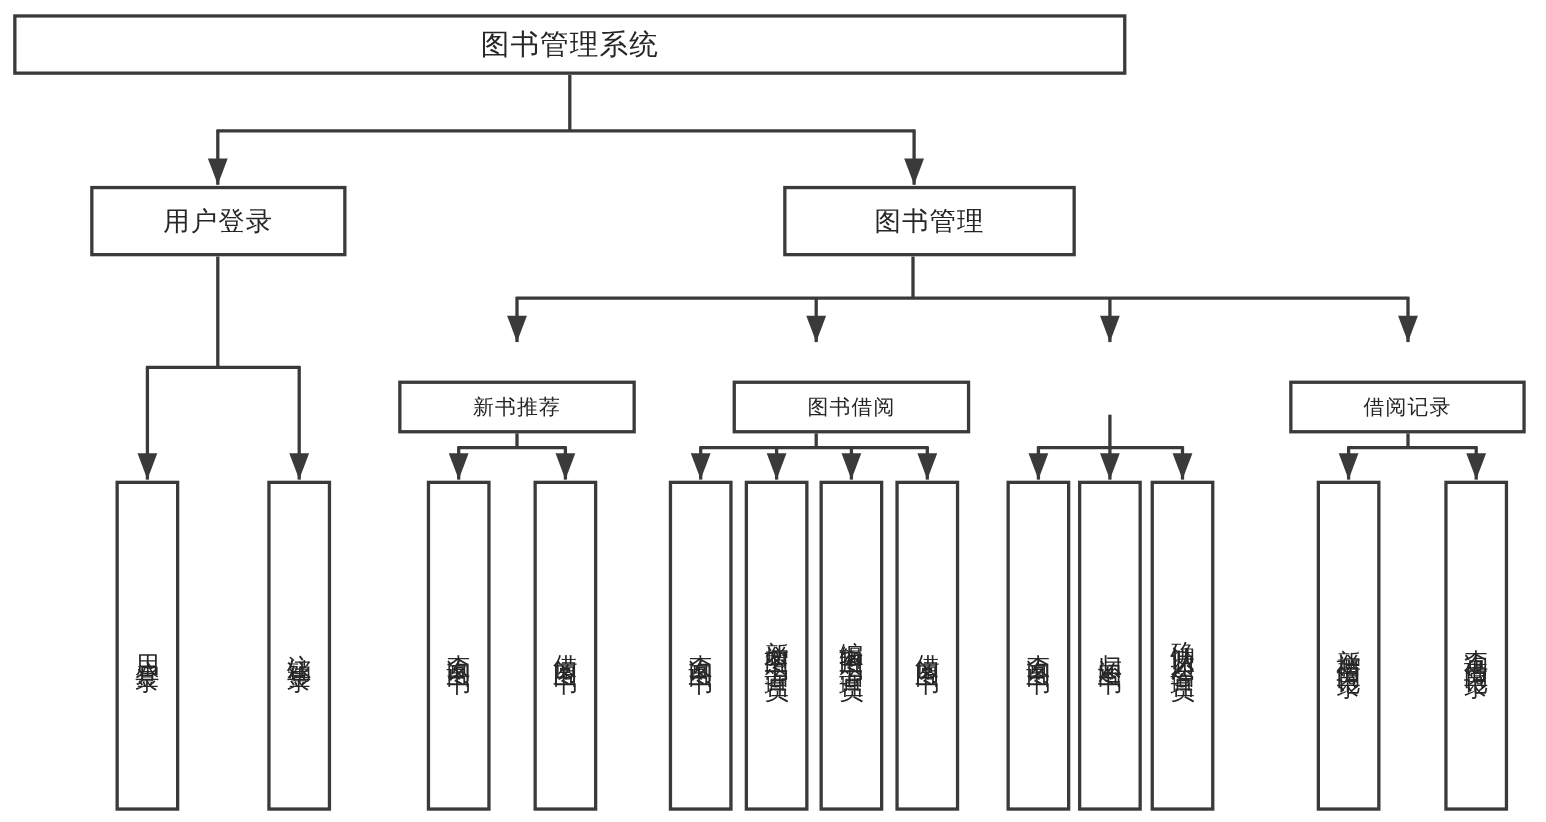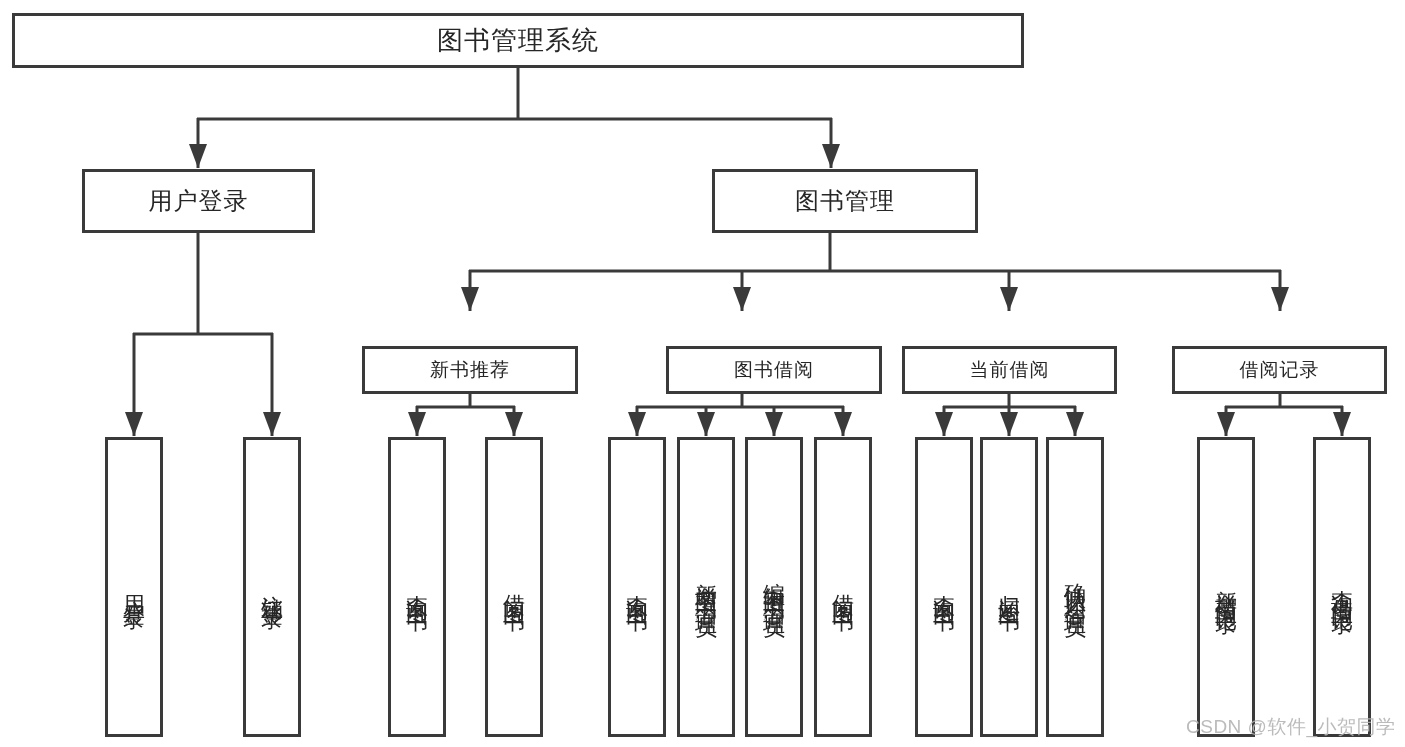--- a/index.html
+++ b/index.html
@@ -122,23 +122,20 @@
   <div class="node l2-node" style="left:712px; width:266px;">
     <span class="htext">图书管理</span>
   </div>
 
   <div class="node l3-node" style="left:362px; width:216px;">
     <span class="htext">新书推荐</span>
   </div>
   <div class="node l3-node" style="left:666px; width:216px;">
     <span class="htext">图书借阅</span>
   </div>
-  <div class="node l3-node" style="left:902px; width:215px;">
-    <span class="htext">当前借阅</span>
-  </div>
   <div class="node l3-node" style="left:1172px; width:215px;">
     <span class="htext">借阅记录</span>
   </div>
 
   <div class="node leaf-node" style="left:105px;">
     <span class="vtext">用户登录</span>
   </div>
   <div class="node leaf-node" style="left:243px;">
     <span class="vtext">注销登录</span>
   </div>
@@ -173,15 +170,14 @@
     <span class="vtext">确认归还（管理员）</span>
   </div>
 
   <div class="node leaf-node" style="left:1197px;">
     <span class="vtext">新增借阅记录</span>
   </div>
   <div class="node leaf-node" style="left:1313px;">
     <span class="vtext">查询借阅记录</span>
   </div>
 
-  <div class="watermark">CSDN @软件_小贺同学</div>
 
 </div>
 
 </body></html>

